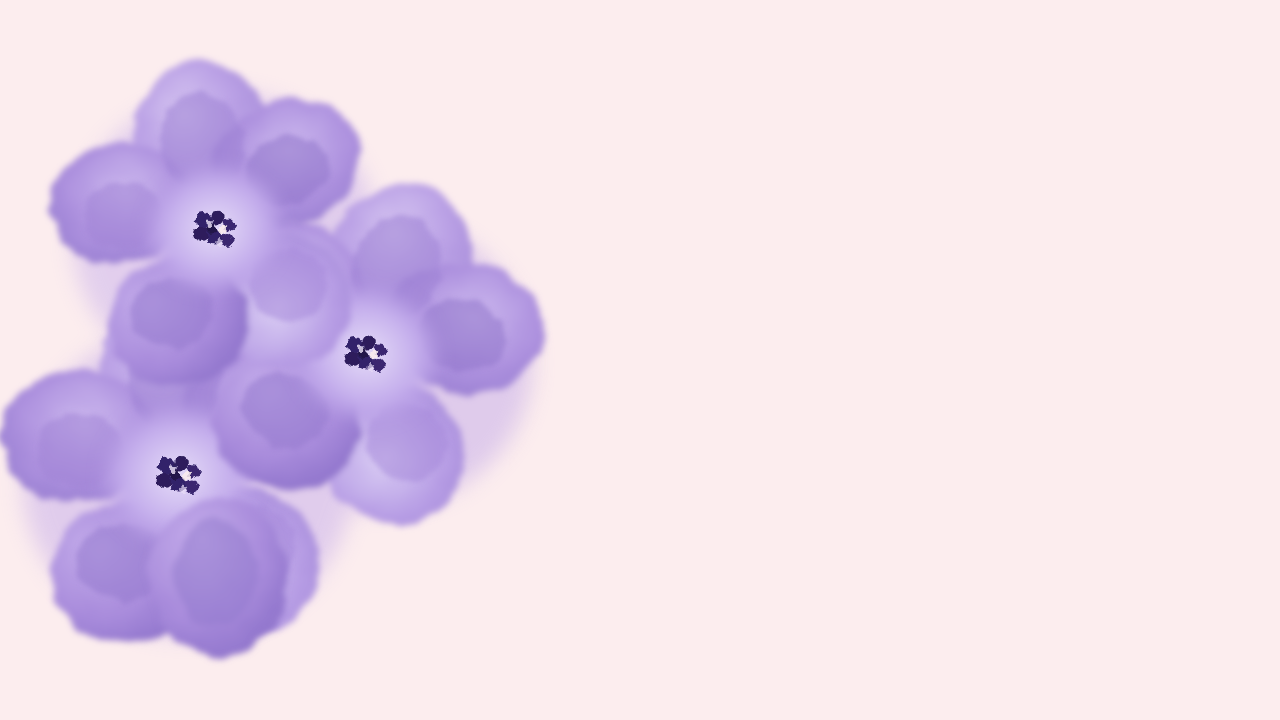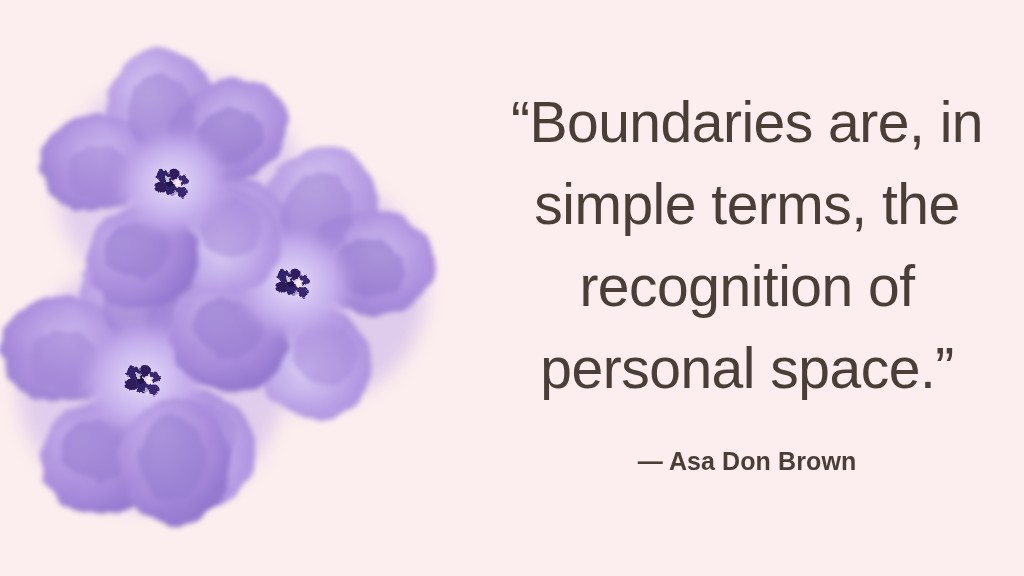--- a/index.html
+++ b/index.html
@@ -189,20 +189,15 @@
       <g transform="translate(293,283) scale(1.00)">
           <use href="#stamen"></use>
         </g>
       <g transform="translate(172,183) scale(1.00)">
           <use href="#stamen"></use>
         </g>
     </svg>
   </div>
 
   <div id="quote-block">
-    <p id="quote-text" style="color: rgb(75, 61, 55);">“Boundaries are, in
-simple terms, the
-recognition of
-personal space.”</p>
-    <p id="attribution" style="color: rgb(75, 61, 55);">— Asa Don Brown</p>
   </div>
 
 </div>
 
 </body></html>

